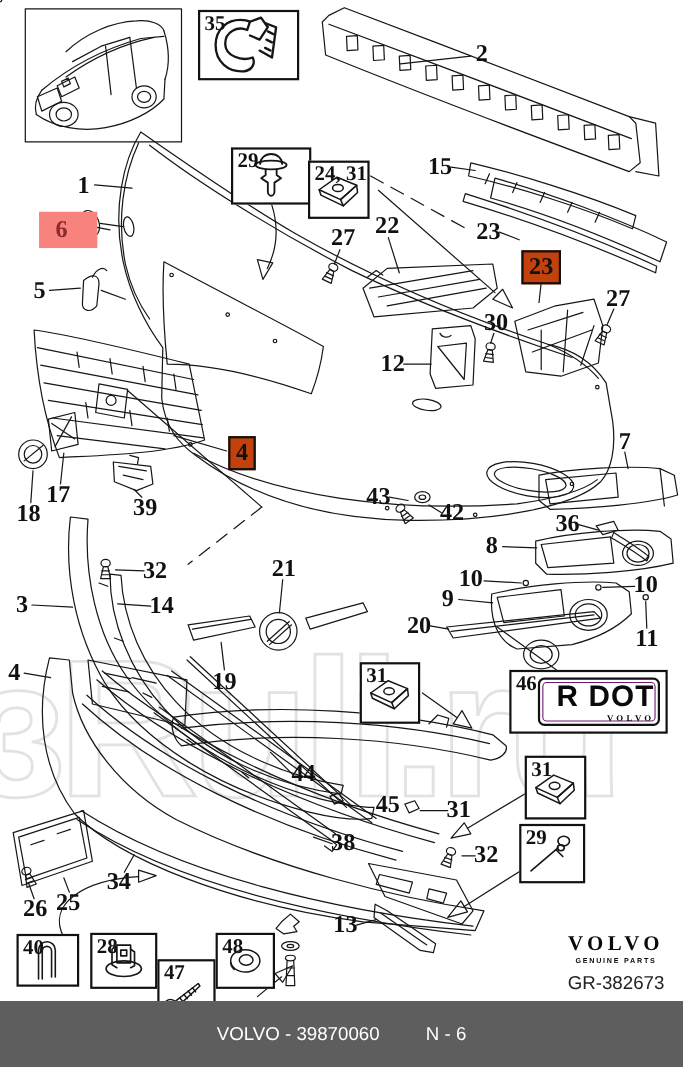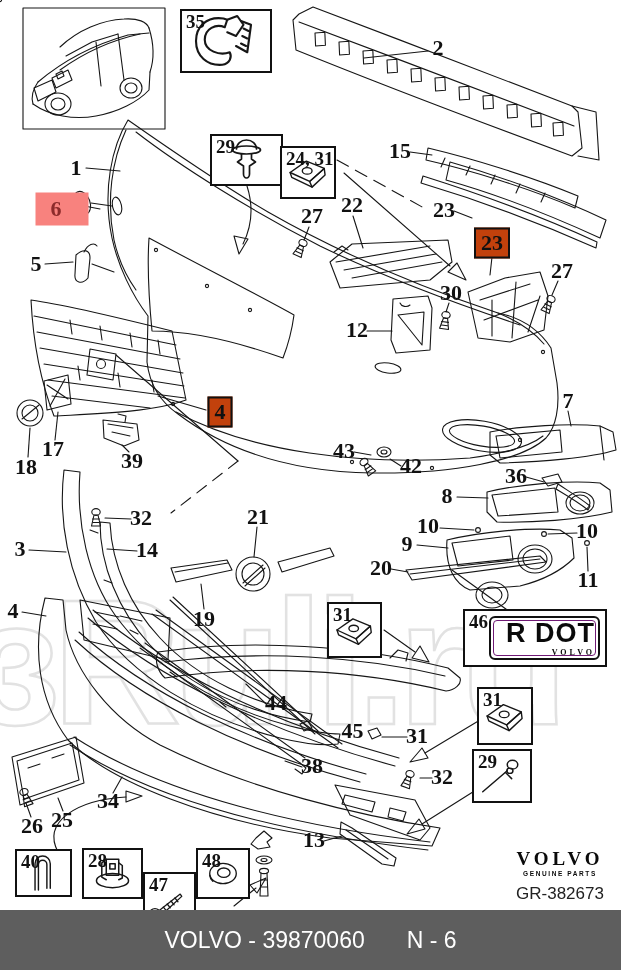--- a/index.html
+++ b/index.html
@@ -31,21 +31,21 @@
   .plate-brand{font-family:"Liberation Serif",serif;font-weight:700;font-size:8px;
         letter-spacing:3px;color:#0a0a0a;margin-top:1px;}
   #branding{position:absolute;left:503px;top:849px;width:114px;text-align:center;z-index:2;}
   #brand-logo{font-family:"Liberation Serif",serif;font-weight:700;font-size:19px;
         letter-spacing:4px;color:#0a0a0a;line-height:1;}
   #brand-tag{font-family:"Liberation Sans",sans-serif;font-weight:700;font-size:6.5px;
         letter-spacing:1.6px;color:#0a0a0a;margin-top:2px;}
   #brand-code{font-family:"Liberation Sans",sans-serif;font-size:17px;color:#222;margin-top:7px;}
   .footer{position:absolute;left:0;top:910px;width:621px;height:60px;z-index:4;
         display:flex;align-items:center;justify-content:center;gap:42px;
-        color:#fff;font-size:23px;font-family:"Liberation Sans",sans-serif;}
+        color:#fff;font-size:17px;font-family:"Liberation Sans",sans-serif;}
 </style>
 </head>
 <body>
 
 <div id="stage">
 
   <div id="watermark">зRuli.ru</div>
 
   <svg id="art" width="621" height="910" viewBox="0 0 621 910">
     <defs>

